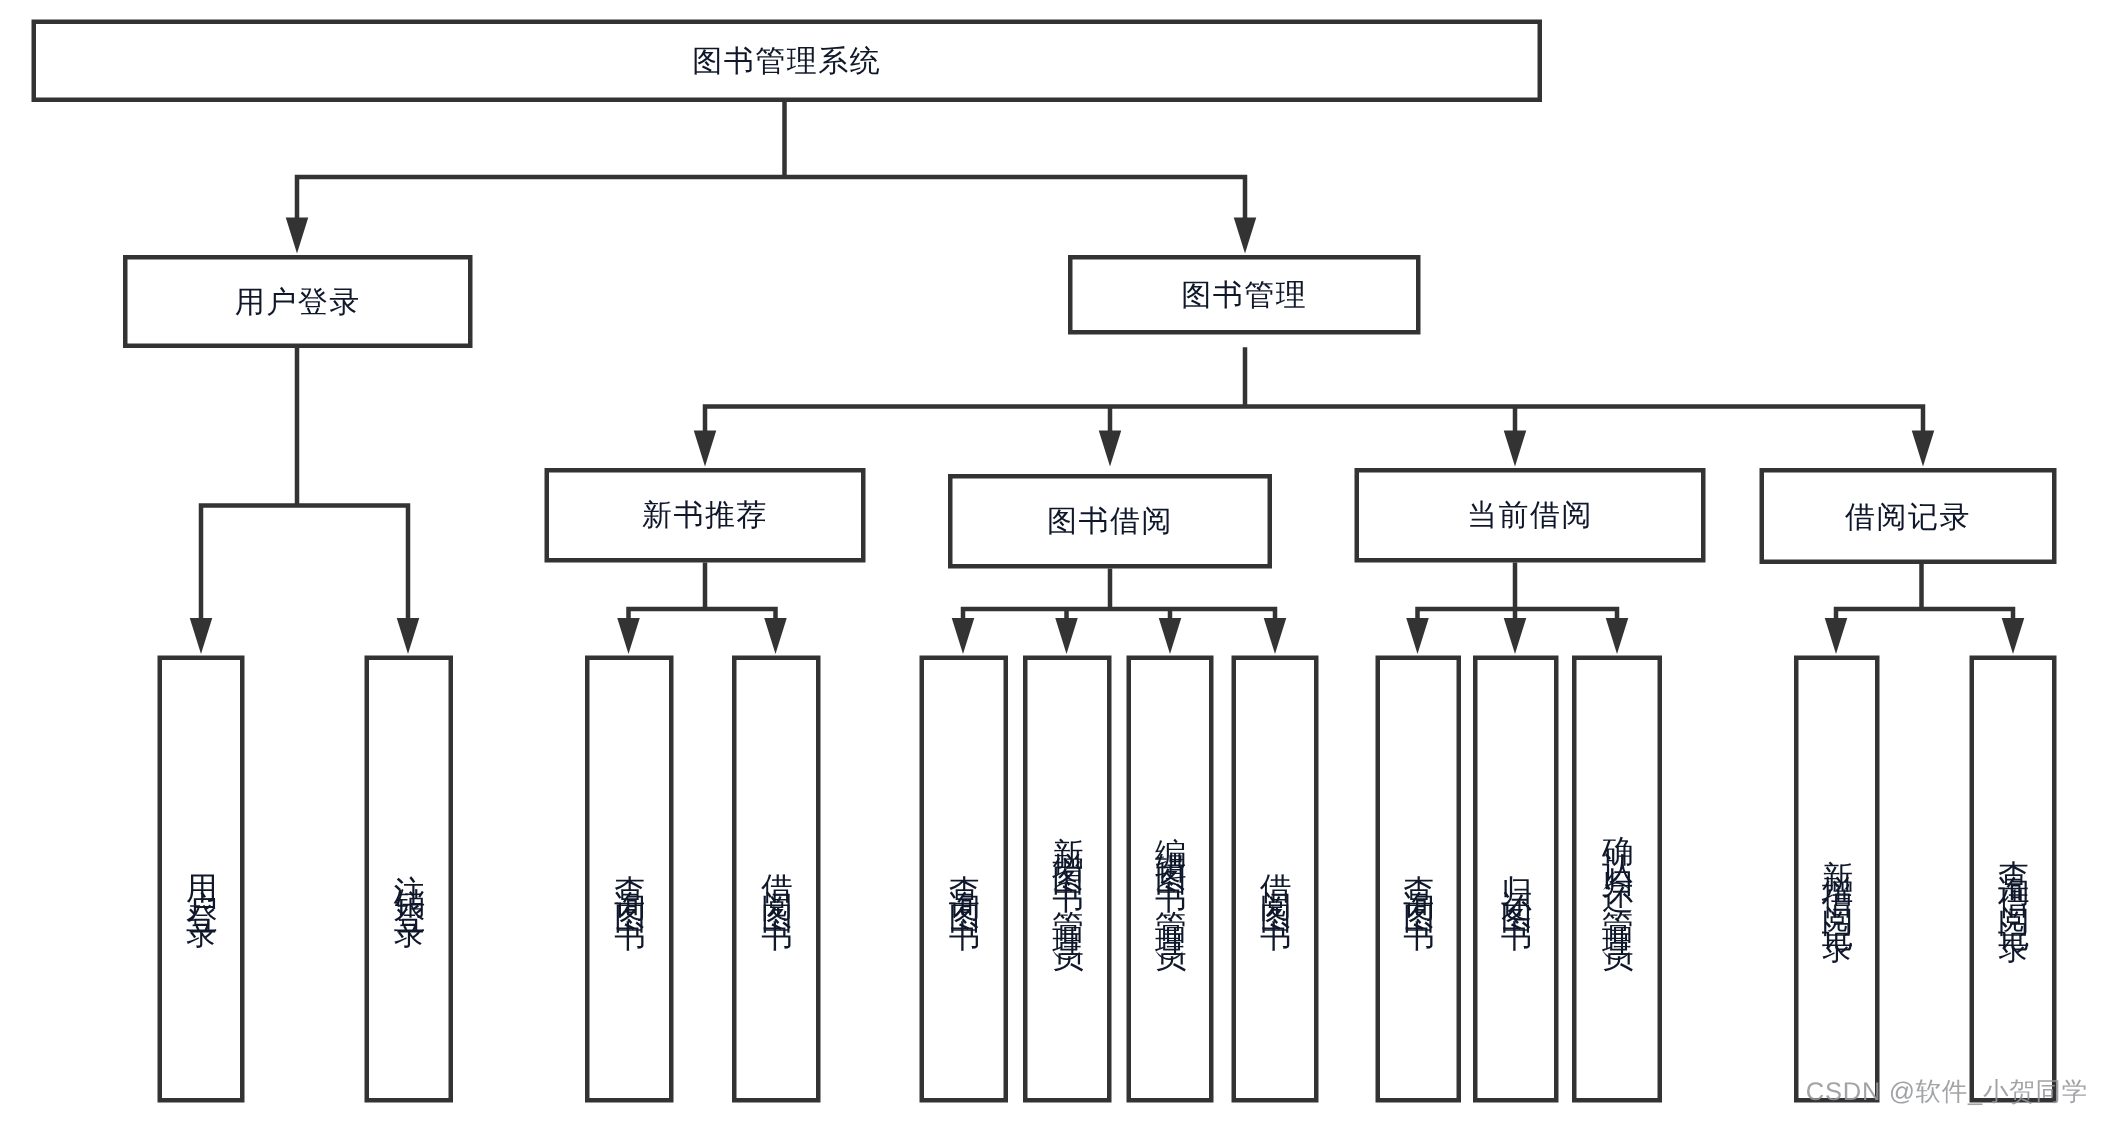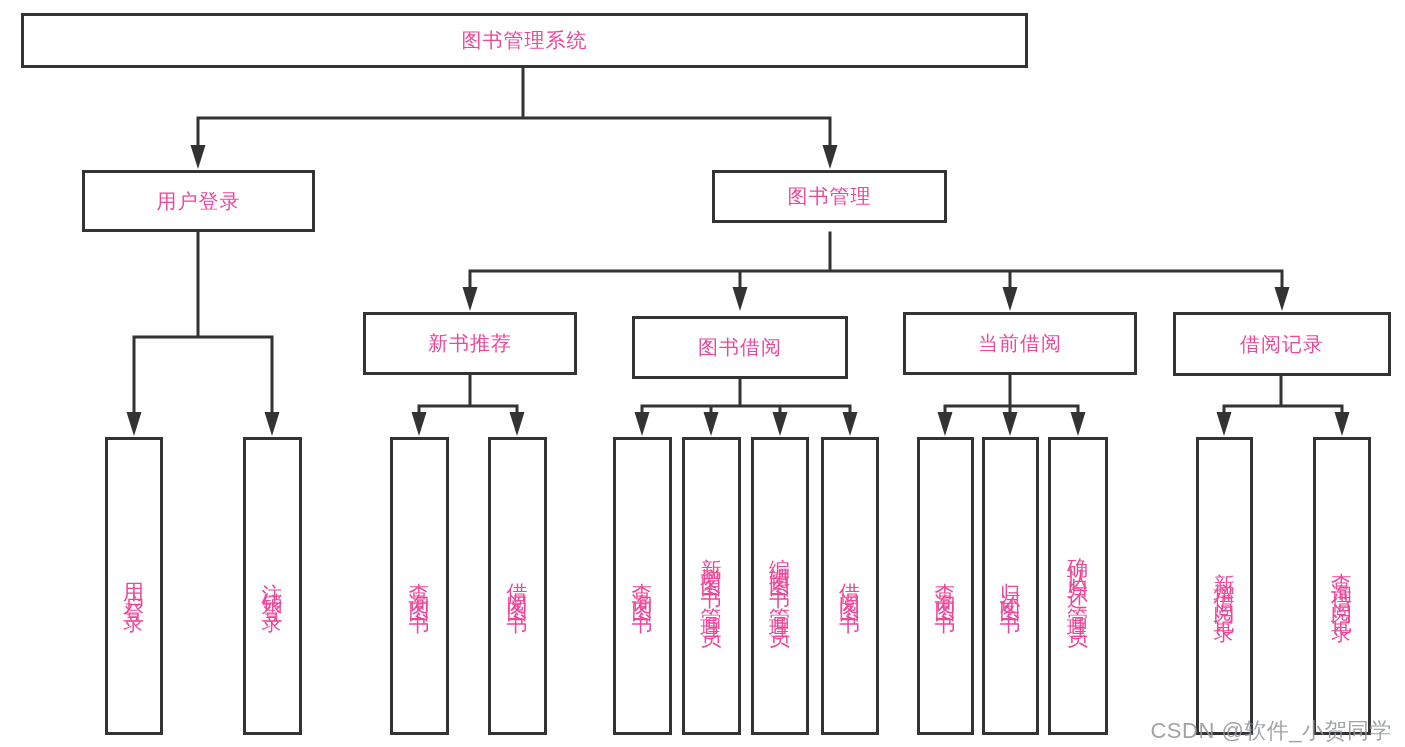--- a/index.html
+++ b/index.html
@@ -23,39 +23,39 @@
     height: 747px;
   }
   .box {
     position: absolute;
     box-sizing: border-box;
     background: #ffffff;
     border: 3px solid #333333;
     display: flex;
     align-items: center;
     justify-content: center;
-    color: #ec4899;
+    color: #0f172a;
   }
   .box.h span {
     font-size: 20px;
     letter-spacing: 1px;
     white-space: nowrap;
   }
   .box.v span {
     writing-mode: vertical-rl;
     font-size: 21px;
     letter-spacing: 10px;
     line-height: 1;
     white-space: nowrap;
   }
   .watermark {
     position: absolute;
     right: 13px;
     top: 716px;
-    font-size: 22px;
+    font-size: 17px;
     letter-spacing: 0.5px;
     color: rgba(148, 150, 154, 0.88);
     white-space: nowrap;
     z-index: 5;
   }
 </style>
 </head>
 <body>
 
 <div class="canvas">
@@ -95,21 +95,21 @@
 
   <div class="box h" style="left:363px; top:312px; width:214px; height:63px;">
     <span>新书推荐</span>
   </div>
   <div class="box h" style="left:632px; top:316px; width:216px; height:63px;">
     <span>图书借阅</span>
   </div>
   <div class="box h" style="left:903px; top:312px; width:234px; height:63px;">
     <span>当前借阅</span>
   </div>
-  <div class="box h" style="left:1173px; top:312px; width:218px; height:64px;">
+  <div class="box h" style="left:1173px; top:312px; width:198px; height:64px;">
     <span>借阅记录</span>
   </div>
 
   <div class="box v" style="left:105px; top:437px; width:58px; height:298px;">
     <span>用户登录</span>
   </div>
   <div class="box v" style="left:243px; top:437px; width:59px; height:298px;">
     <span>注销登录</span>
   </div>
 

